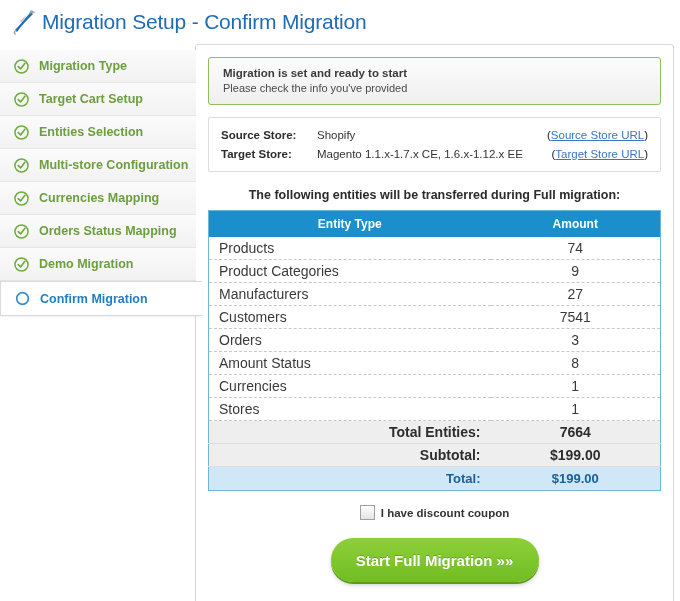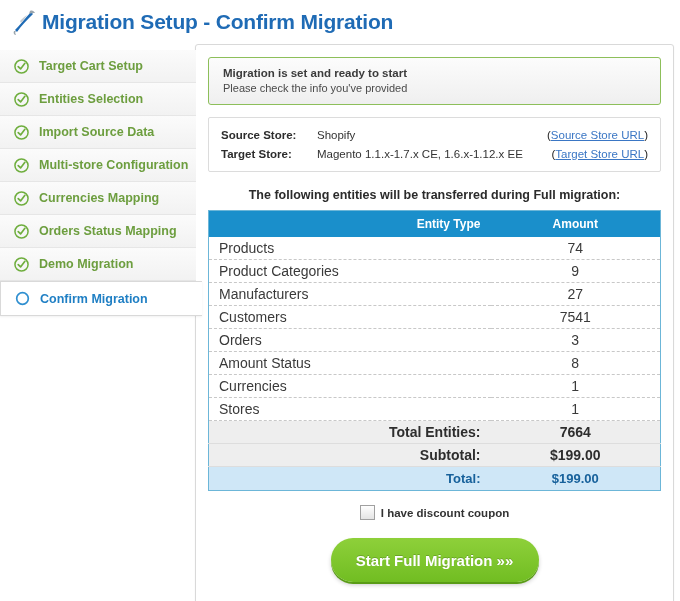--- a/index.html
+++ b/index.html
@@ -25,21 +25,21 @@
     box-sizing: border-box;
   }
   .logo-icon {
     width: 34px;
     height: 34px;
     flex: 0 0 34px;
     position: relative;
   }
   .page-title {
     font-size: 21px;
-    font-weight: bold;
+    font-weight: normal;
     color: #1f6bb5;
     letter-spacing: -0.2px;
     white-space: nowrap;
   }
 
   
   .layout {
     display: flex;
     align-items: flex-start;
     padding: 0 6px 0 0;
@@ -176,21 +176,21 @@
     width: 100%;
     border-collapse: collapse;
     border: 1px solid #6cb6d8;
     table-layout: fixed;
   }
   .entities-table th {
     background: #1a8fcb;
     color: #ffffff;
     font-size: 12px;
     font-weight: bold;
-    text-align: right;
+    text-align: center;
     padding: 6px 10px;
     height: 22px;
     box-sizing: border-box;
   }
   .entities-table th.amount-col {
     text-align: center;
     width: 170px;
   }
   .entities-table td {
     font-size: 14px;
@@ -304,20 +304,29 @@
       <path d="M12 16 C14 14 16 12 19 10 C17 13 15 16 13 18 Z" fill="#c3cad0"></path>
     </svg>
   </span>
   <span class="page-title">Migration Setup - Confirm Migration</span>
 </div>
 
 <div class="layout">
 
   <div class="sidebar">
 
+    <div class="nav-item done">
+      <span class="nav-icon">
+        <svg width="15" height="15" viewBox="0 0 16 16">
+            <circle cx="8" cy="8" r="7" fill="none" stroke="#6fae3e" stroke-width="1.6"></circle>
+            <path d="M4.5 8.2 L7 10.6 L11.6 4.6" fill="none" stroke="#6fae3e" stroke-width="1.8" stroke-linecap="round" stroke-linejoin="round"></path>
+          </svg>
+      </span>
+      <span class="nav-label">Migration Type</span>
+    </div>
 
 
     <div class="nav-item done">
       <span class="nav-icon">
         <svg width="15" height="15" viewBox="0 0 16 16">
             <circle cx="8" cy="8" r="7" fill="none" stroke="#6fae3e" stroke-width="1.6"></circle>
             <path d="M4.5 8.2 L7 10.6 L11.6 4.6" fill="none" stroke="#6fae3e" stroke-width="1.8" stroke-linecap="round" stroke-linejoin="round"></path>
           </svg>
       </span>
       <span class="nav-label">Target Cart Setup</span>
@@ -326,29 +335,20 @@
     <div class="nav-item done">
       <span class="nav-icon">
         <svg width="15" height="15" viewBox="0 0 16 16">
             <circle cx="8" cy="8" r="7" fill="none" stroke="#6fae3e" stroke-width="1.6"></circle>
             <path d="M4.5 8.2 L7 10.6 L11.6 4.6" fill="none" stroke="#6fae3e" stroke-width="1.8" stroke-linecap="round" stroke-linejoin="round"></path>
           </svg>
       </span>
       <span class="nav-label">Entities Selection</span>
     </div>
 
-    <div class="nav-item done">
-      <span class="nav-icon">
-        <svg width="15" height="15" viewBox="0 0 16 16">
-            <circle cx="8" cy="8" r="7" fill="none" stroke="#6fae3e" stroke-width="1.6"></circle>
-            <path d="M4.5 8.2 L7 10.6 L11.6 4.6" fill="none" stroke="#6fae3e" stroke-width="1.8" stroke-linecap="round" stroke-linejoin="round"></path>
-          </svg>
-      </span>
-      <span class="nav-label">Import Source Data</span>
-    </div>
 
     <div class="nav-item done">
       <span class="nav-icon">
         <svg width="15" height="15" viewBox="0 0 16 16">
             <circle cx="8" cy="8" r="7" fill="none" stroke="#6fae3e" stroke-width="1.6"></circle>
             <path d="M4.5 8.2 L7 10.6 L11.6 4.6" fill="none" stroke="#6fae3e" stroke-width="1.8" stroke-linecap="round" stroke-linejoin="round"></path>
           </svg>
       </span>
       <span class="nav-label">Multi-store Configuration</span>
     </div>

